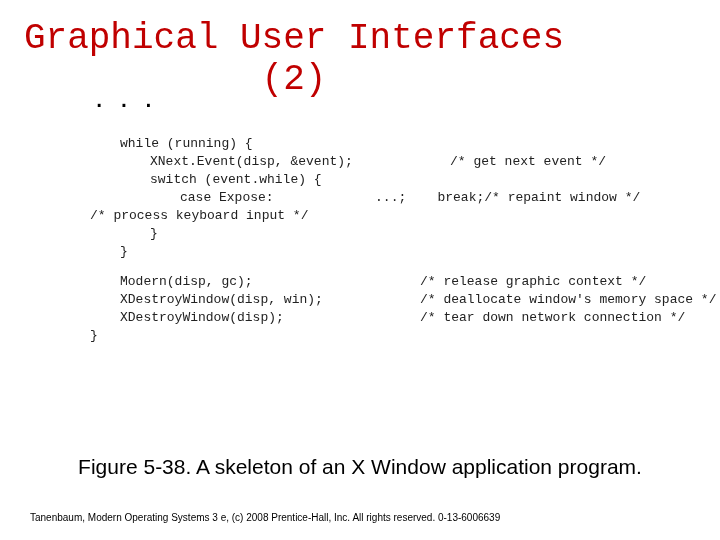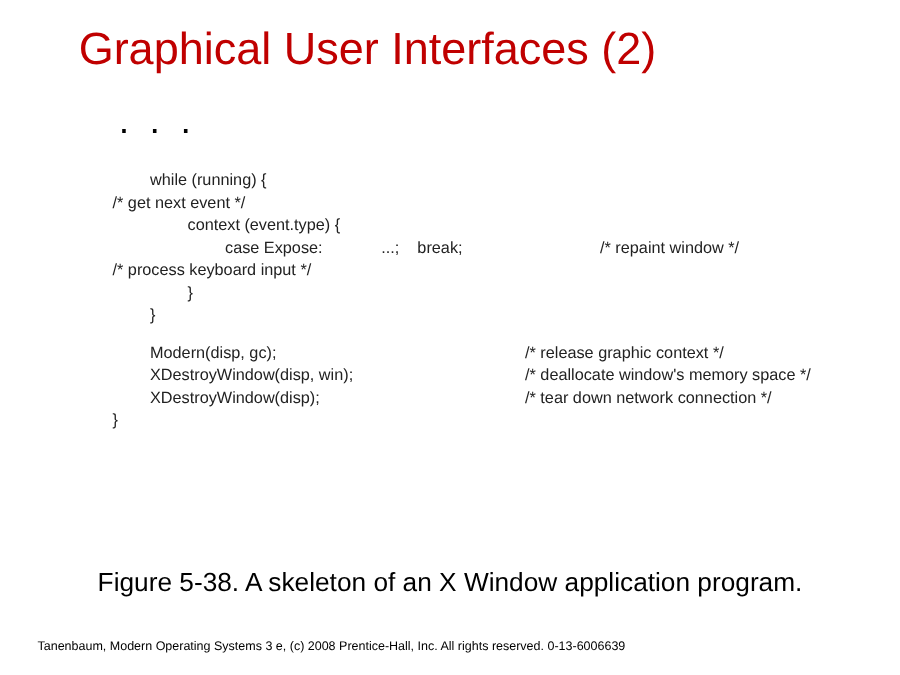--- a/index.html
+++ b/index.html
@@ -20,35 +20,36 @@
   }
   .title {
     position: absolute;
     top: 18px;
     left: 0;
     width: 588px;
     text-align: center;
     font-size: 36px;
     color: #c00000;
     font-weight: 400;
+    font-family: Liberation Mono, monospace;
   }
   .ellipsis {
     position: absolute;
     top: 80px;
     left: 95px;
     font-size: 30px;
     letter-spacing: 4px;
     color: #000;
   }
   .code-block {
     position: absolute;
     top: 135px;
     left: 90px;
     width: 560px;
-    font-family: Liberation Sans, sans-serif;
+    font-family: Liberation Mono, monospace;
     font-size: 13px;
     line-height: 18px;
     color: #222;
   }
   .row {
     display: flex;
   }
   .col-code {
     flex: 0 0 300px;
     white-space: pre;
@@ -86,24 +87,25 @@
   <div class="title">Graphical User Interfaces (2)</div>
 
   <div class="ellipsis">. . .</div>
 
   <div class="code-block">
 
     <div class="row">
       <div class="col-code ind1">while (running) {</div>
     </div>
     <div class="row">
+      <div class="col-code ind2">XNext.Event(disp, &amp;event);</div>
       <div class="col-comment">/* get next event */</div>
     </div>
     <div class="row">
-      <div class="col-code ind2">context (event.type) {</div>
+      <div class="col-code ind2">switch (event.while) {</div>
     </div>
     <div class="row">
       <div class="col-code ind3">case Expose:             ...;    break;</div>
       <div class="col-comment">/* repaint window */</div>
     </div>
     <div class="row">
       <div class="col-comment">/* process keyboard input */</div>
     </div>
     <div class="row">
       <div class="col-code ind2">}</div>

